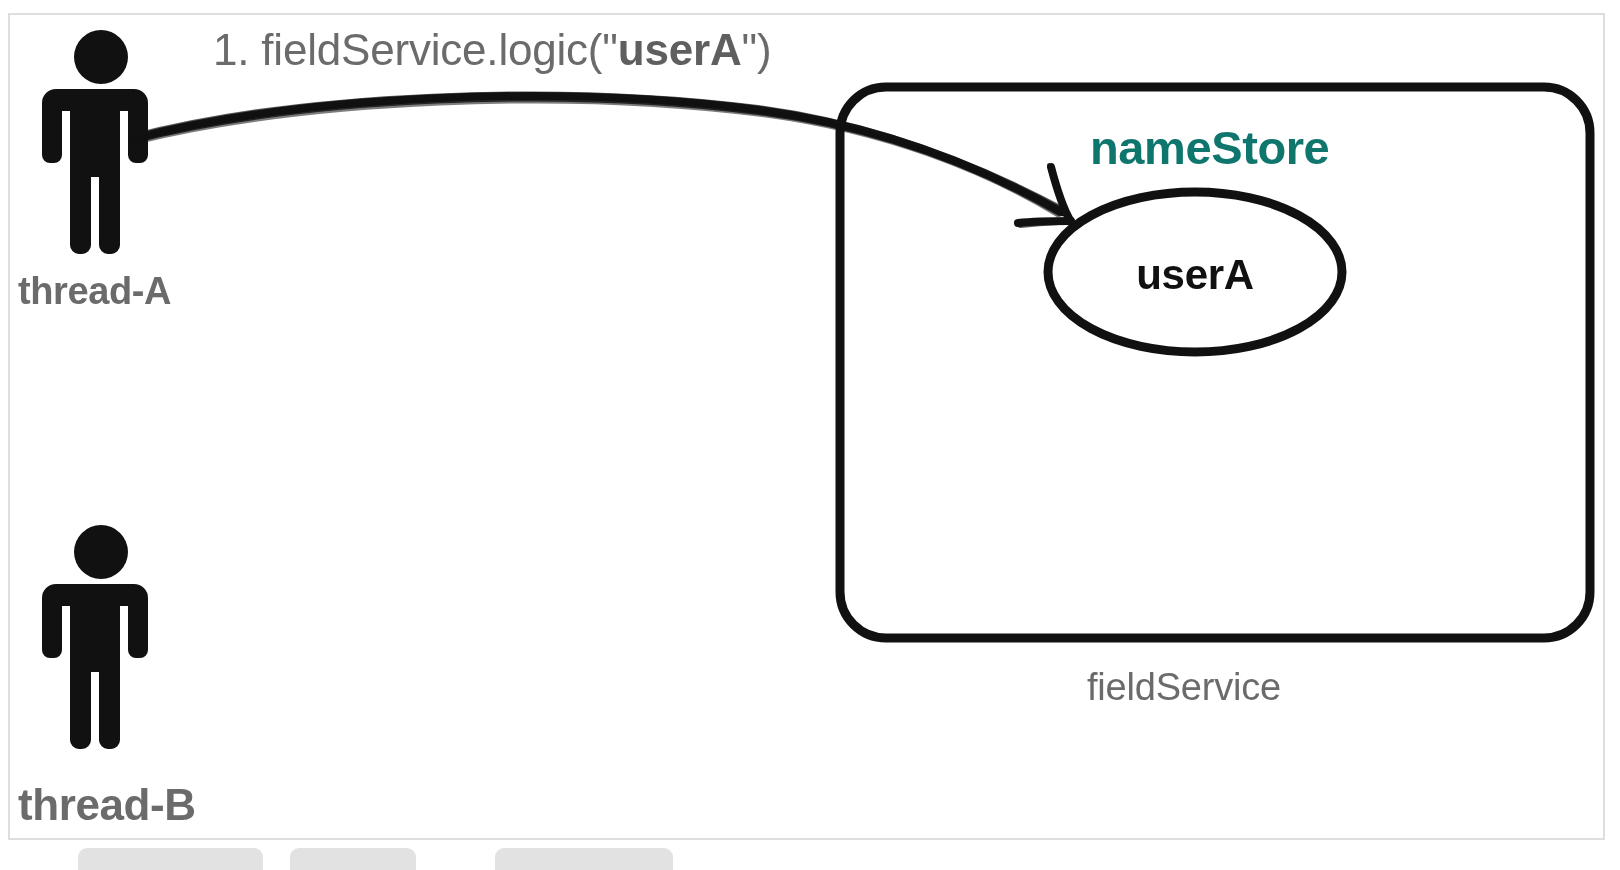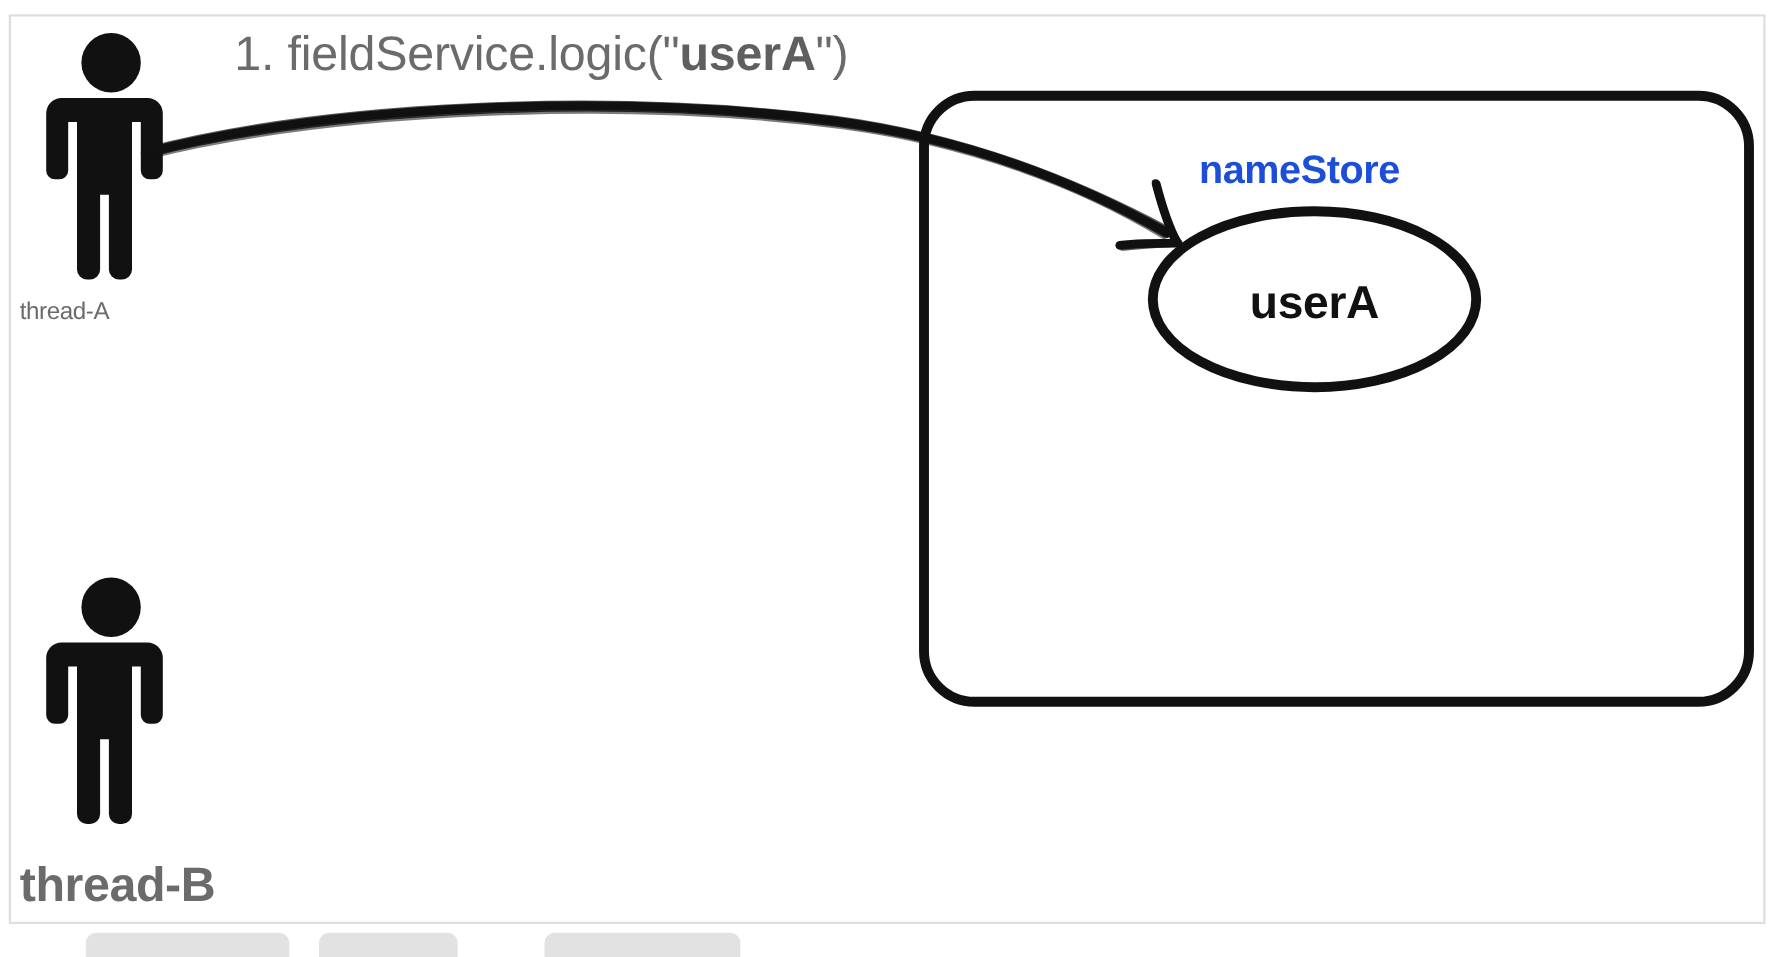--- a/index.html
+++ b/index.html
@@ -62,40 +62,40 @@
     font-size: 44px;
     color: #6b6b6b;
     font-weight: 400;
     letter-spacing: -0.2px;
   }
   #call-label b { font-weight: 700; color: #5f5f5f; }
 
   #thread-a-label {
     left: 18px;
     top: 272px;
-    font-size: 22px;
-    font-weight: 400;
+    font-size: 38px;
+    font-weight: 700;
     color: #6b6b6b;
     letter-spacing: -0.4px;
     text-align: center;
   }
   #thread-b-label {
     left: 18px;
     top: 783px;
     font-size: 44px;
     font-weight: 700;
     color: #6b6b6b;
     letter-spacing: -0.4px;
   }
   #namestore-label {
     left: 1090px;
-    top: 136px;
-    font-size: 36px;
+    top: 124px;
+    font-size: 47px;
     font-weight: 700;
-    color: #1d4ed8;
+    color: #0f766e;
     letter-spacing: -0.4px;
   }
   #fieldservice-label {
     left: 1087px;
     top: 668px;
     font-size: 38px;
     font-weight: 400;
     color: #6b6b6b;
     letter-spacing: -0.2px;
   }
@@ -150,18 +150,19 @@
   <div class="txt" id="call-label"><span>1. fieldService.logic("</span><b>userA</b><span>")</span></div>
 
   <div class="txt" id="thread-a-label">thread-A</div>
 
   <div class="txt" id="thread-b-label">thread-B</div>
 
   <div class="txt" id="namestore-label">nameStore</div>
 
   <div class="txt" id="usera-node-label">userA</div>
 
+  <div class="txt" id="fieldservice-label">fieldService</div>
 
   <div class="bottom-chip" style="left:78px; width:185px;"></div>
   <div class="bottom-chip" style="left:290px; width:126px;"></div>
   <div class="bottom-chip" style="left:495px; width:178px;"></div>
 
 </div>
 
 </body></html>

